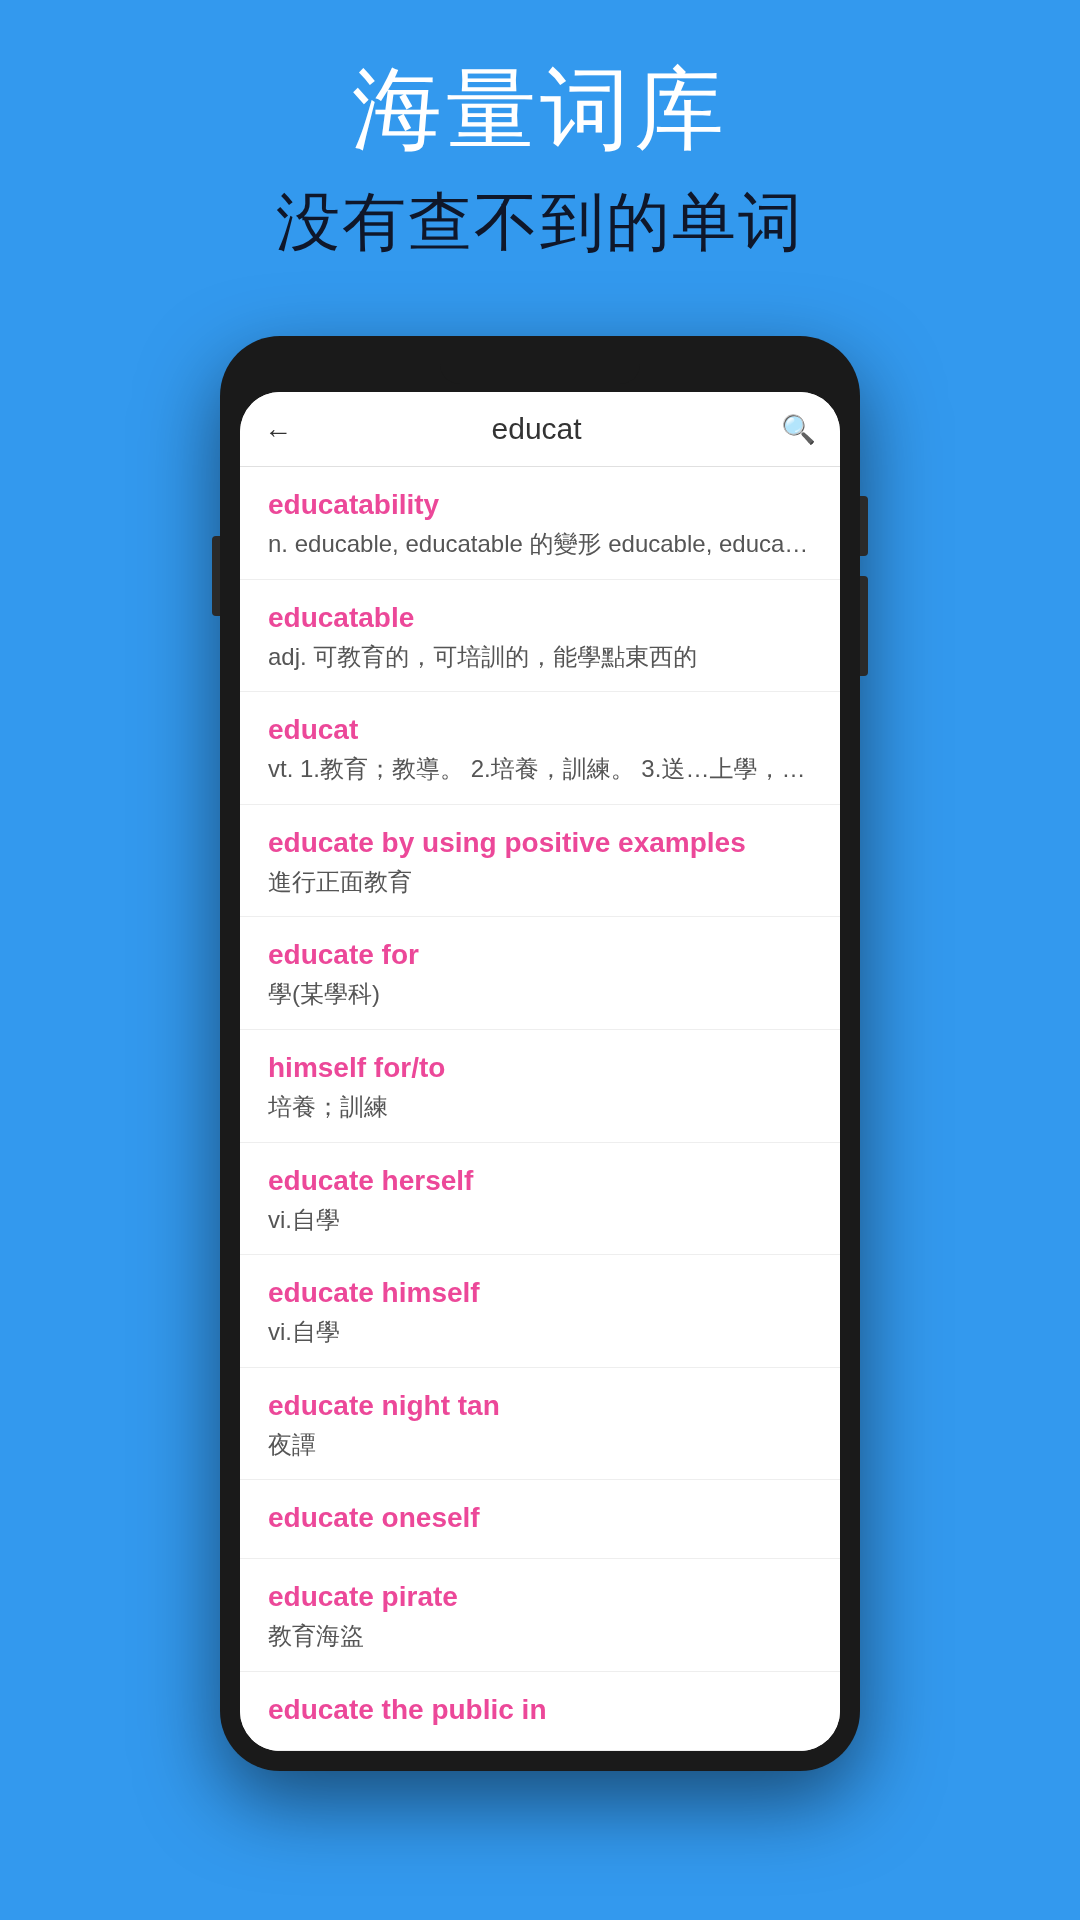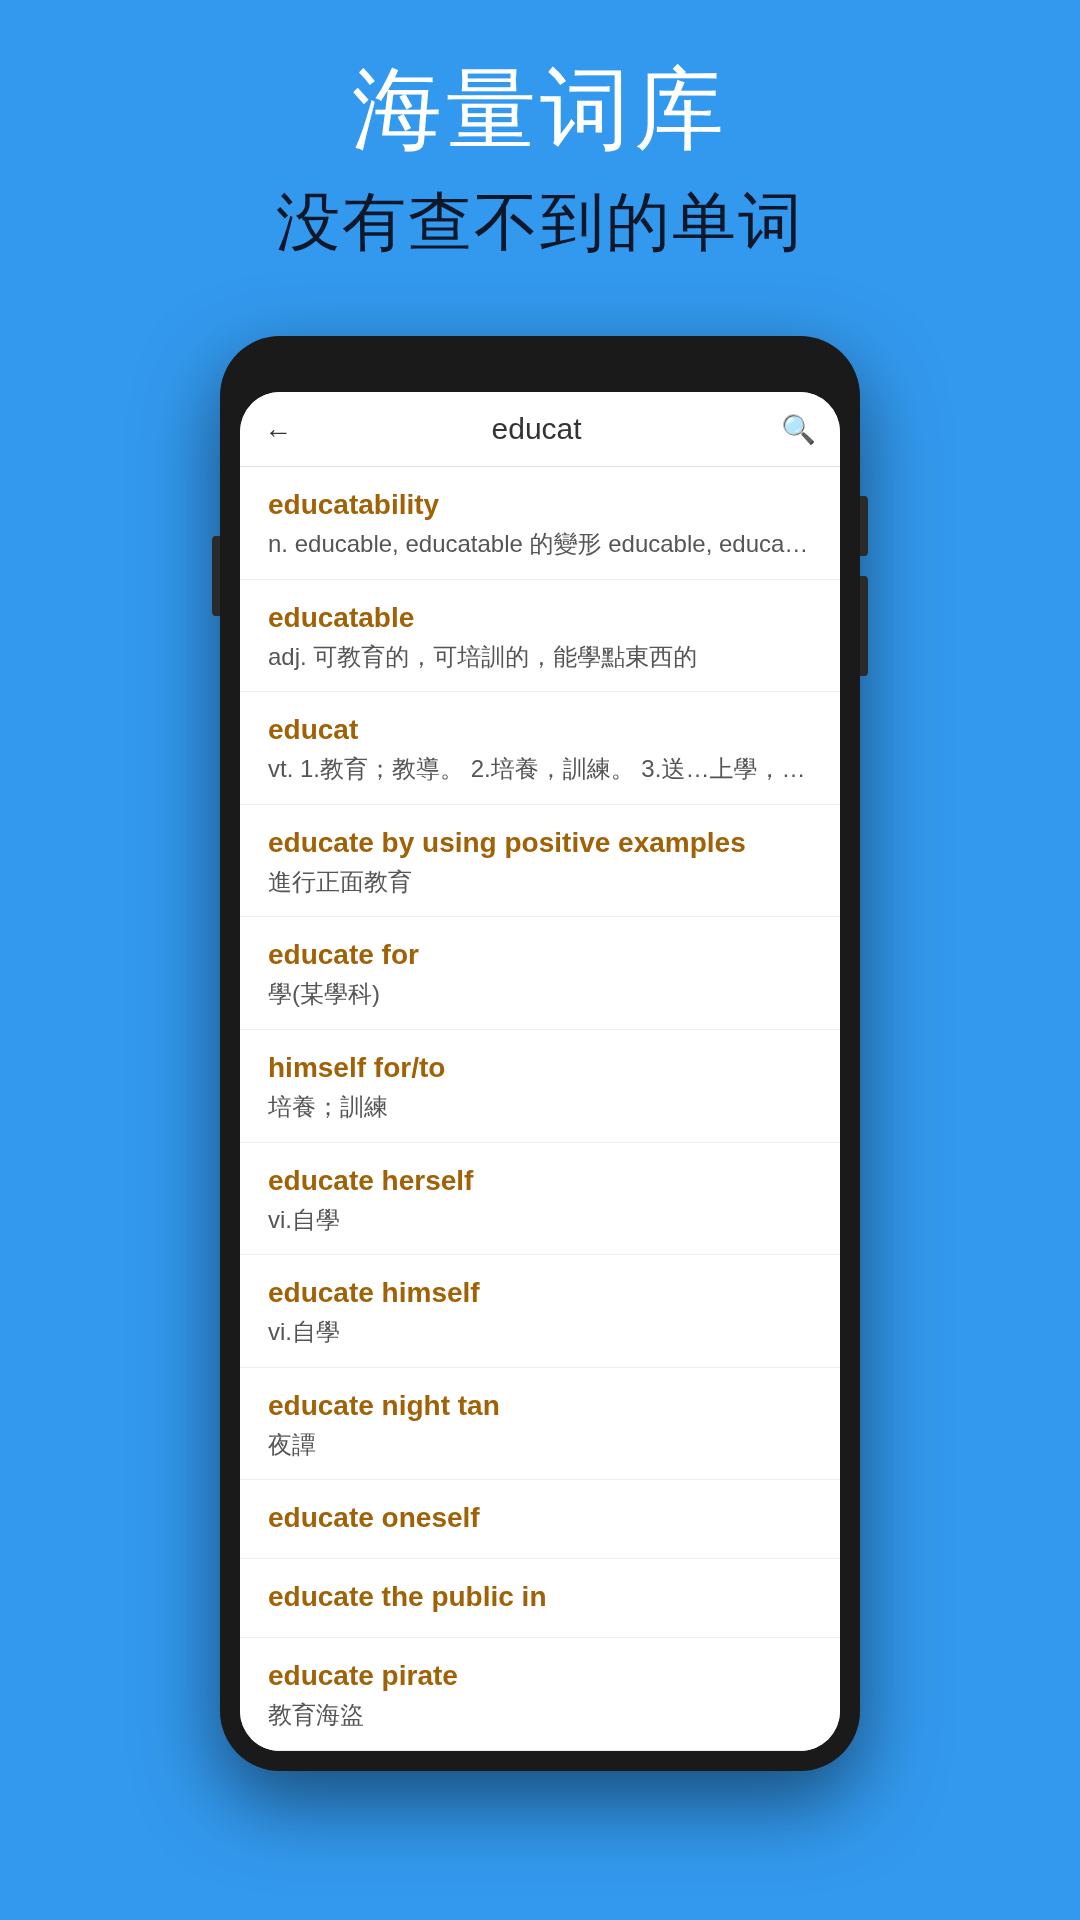--- a/index.html
+++ b/index.html
@@ -109,21 +109,21 @@
 
     .result-item {
       padding: 22px 28px 18px 28px;
       border-bottom: 1px solid #eeeeee;
       cursor: pointer;
     }
 
     .result-title {
       font-size: 28px;
       font-weight: 600;
-      color: #a16207;
+      color: #ec4899;
       margin-bottom: 6px;
     }
 
     .result-desc {
       font-size: 24px;
       color: #555555;
       line-height: 1.4;
       white-space: nowrap;
       overflow: hidden;
       text-overflow: ellipsis;
@@ -215,23 +215,23 @@
             <div class="result-desc">vi.自學</div>
           </div>
           <div class="result-item">
             <div class="result-title">educate night tan</div>
             <div class="result-desc">夜譚</div>
           </div>
           <div class="result-item">
             <div class="result-title">educate oneself</div>
           </div>
           <div class="result-item">
-            <div class="result-title">educate the public in</div>
-          </div>
-          <div class="result-item">
             <div class="result-title">educate pirate</div>
             <div class="result-desc">教育海盜</div>
+          </div>
+          <div class="result-item">
+            <div class="result-title">educate the public in</div>
           </div>
         </div>
 
     </div>
   </div>
 </div>
 
 </body></html>

